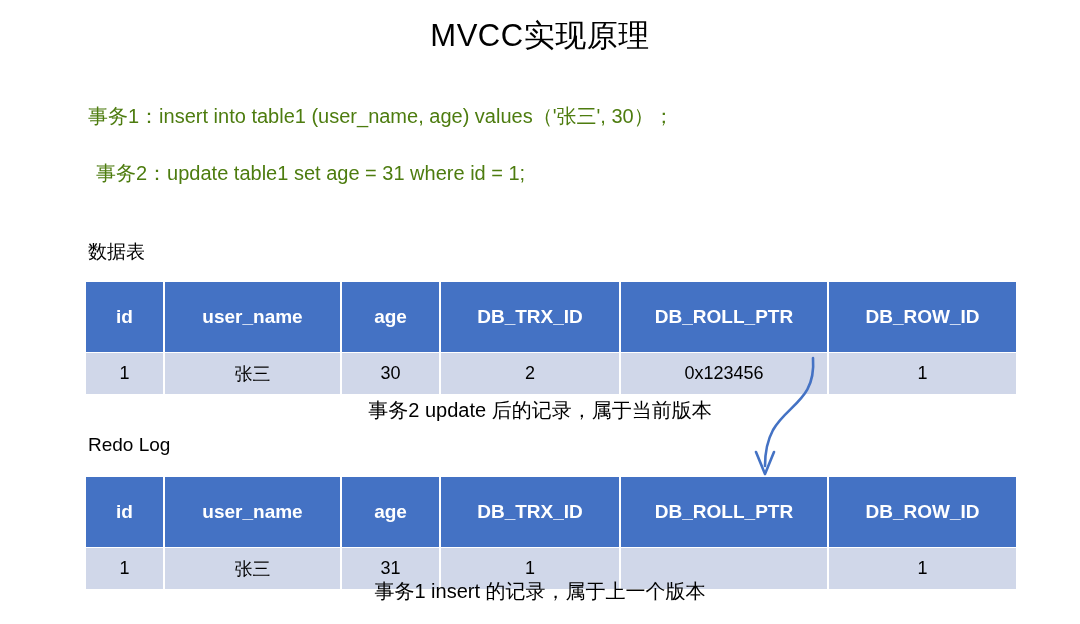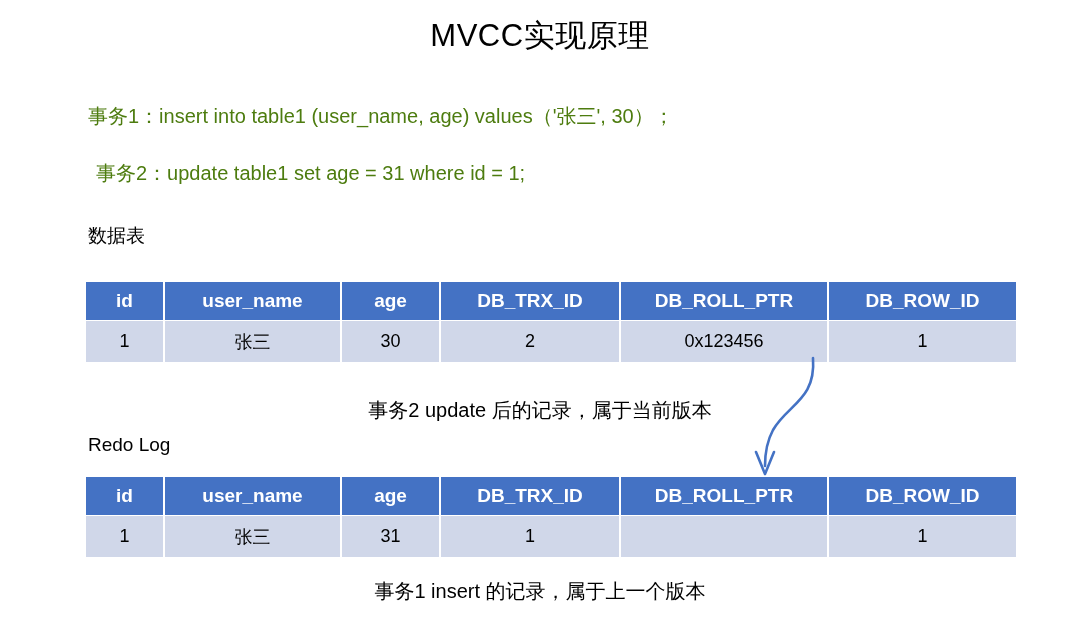--- a/index.html
+++ b/index.html
@@ -50,21 +50,21 @@
 
   
   .section-label {
     position: absolute;
     left: 88px;
     font-size: 19px;
     line-height: 26px;
     white-space: nowrap;
     color: #000000;
   }
-  .label-datatable { top: 223px; }
+  .label-datatable { top: 239px; }
   .label-redolog   { top: 432px; }
 
   
   .tbl {
     position: absolute;
     left: 86px;
     width: 930px;
     border-collapse: collapse;
     table-layout: fixed;
   }
@@ -80,21 +80,21 @@
 
   .tbl th {
     background: #4472C4;
     color: #ffffff;
     font-size: 19px;
     font-weight: bold;
     height: 38px;
     text-align: center;
     border-right: 2px solid #ffffff;
     border-bottom: 1px solid #ffffff;
-    padding: 0;
+    padding: 16px;
     white-space: nowrap;
   }
   .tbl th:last-child { border-right: none; }
 
   .tbl td {
     background: #D0D7E9;
     color: #000000;
     font-size: 18px;
     height: 41px;
     text-align: center;

